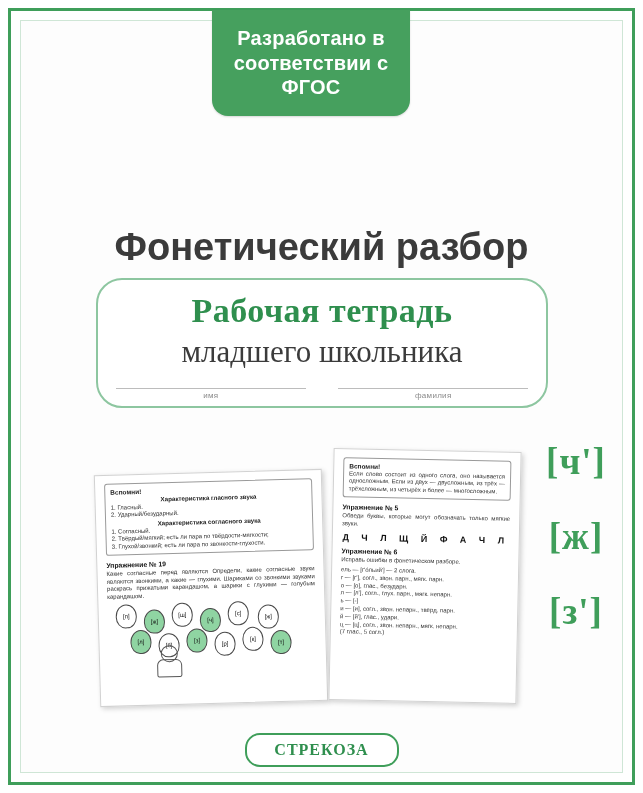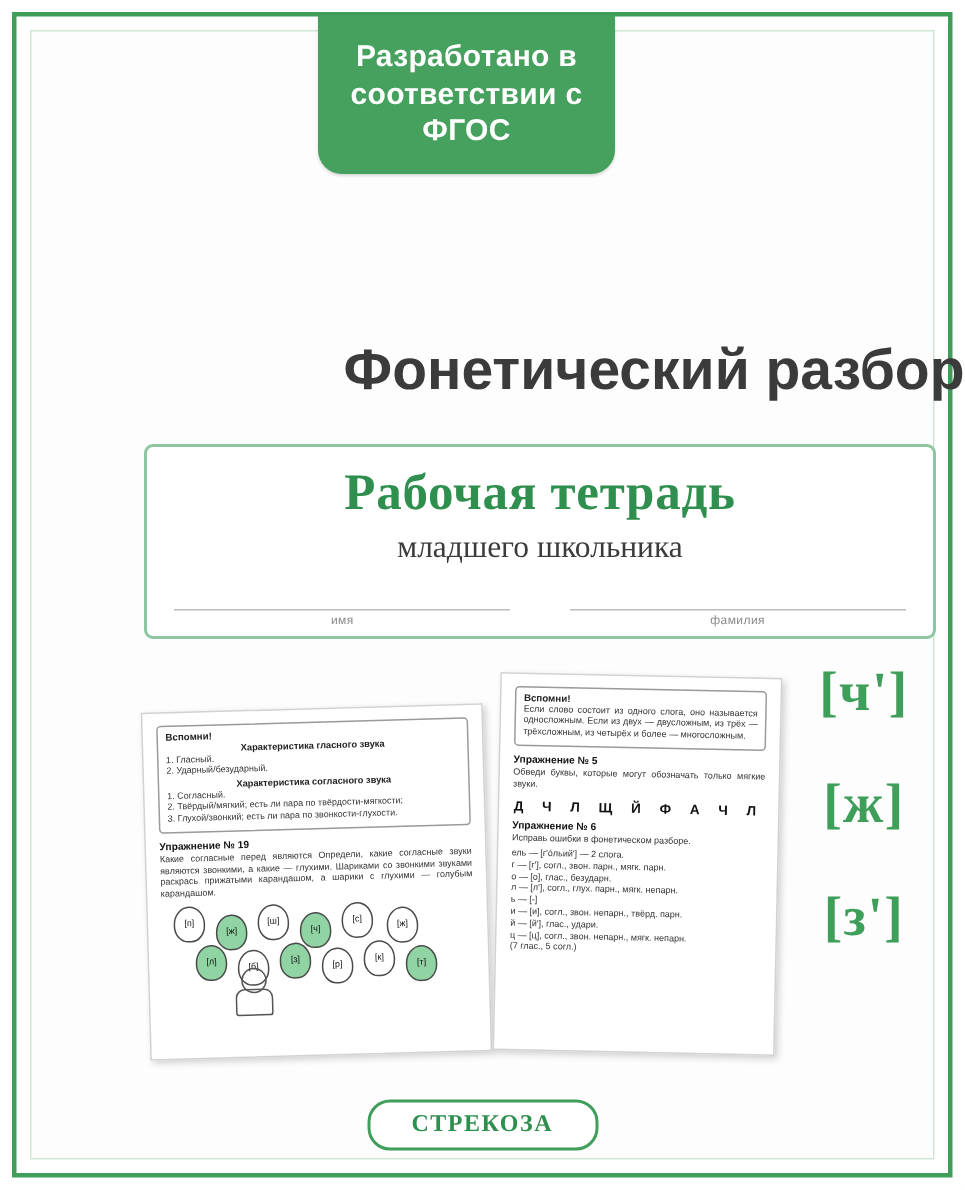--- a/index.html
+++ b/index.html
@@ -76,57 +76,57 @@
     font-weight: bold;
     color: #2f8f4e;
     letter-spacing: -0.5px;
     line-height: 1;
   }
   .title-sub {
     position: absolute;
     left: 0;
     right: 0;
     top: 228px;
-    text-align: right;
+    text-align: center;
     font-size: 38px;
     font-weight: bold;
     color: #3b3b3b;
     line-height: 1;
   }
 
   
   .label-box {
     position: absolute;
     left: 96px;
-    top: 296px;
-    width: 528px;
+    top: 278px;
+    width: 452px;
     height: 130px;
     border: 2px solid #8dc6a0;
-    border-radius: 6px;
+    border-radius: 26px;
     background: #ffffff;
     box-sizing: border-box;
   }
   .label-line1 {
     position: absolute;
     left: 0; right: 0;
     top: 12px;
     text-align: center;
     font-family: "Liberation Serif", serif;
     font-size: 34px;
     font-weight: bold;
     color: #2f8f4e;
     letter-spacing: 0.5px;
   }
   .label-line2 {
     position: absolute;
     left: 0; right: 0;
     top: 54px;
     text-align: center;
     font-family: "Liberation Serif", serif;
-    font-size: 21px;
+    font-size: 31px;
     color: #3b3b3b;
   }
   .name-lines {
     position: absolute;
     left: 18px;
     right: 18px;
     top: 96px;
     display: flex;
     justify-content: space-between;
   }

